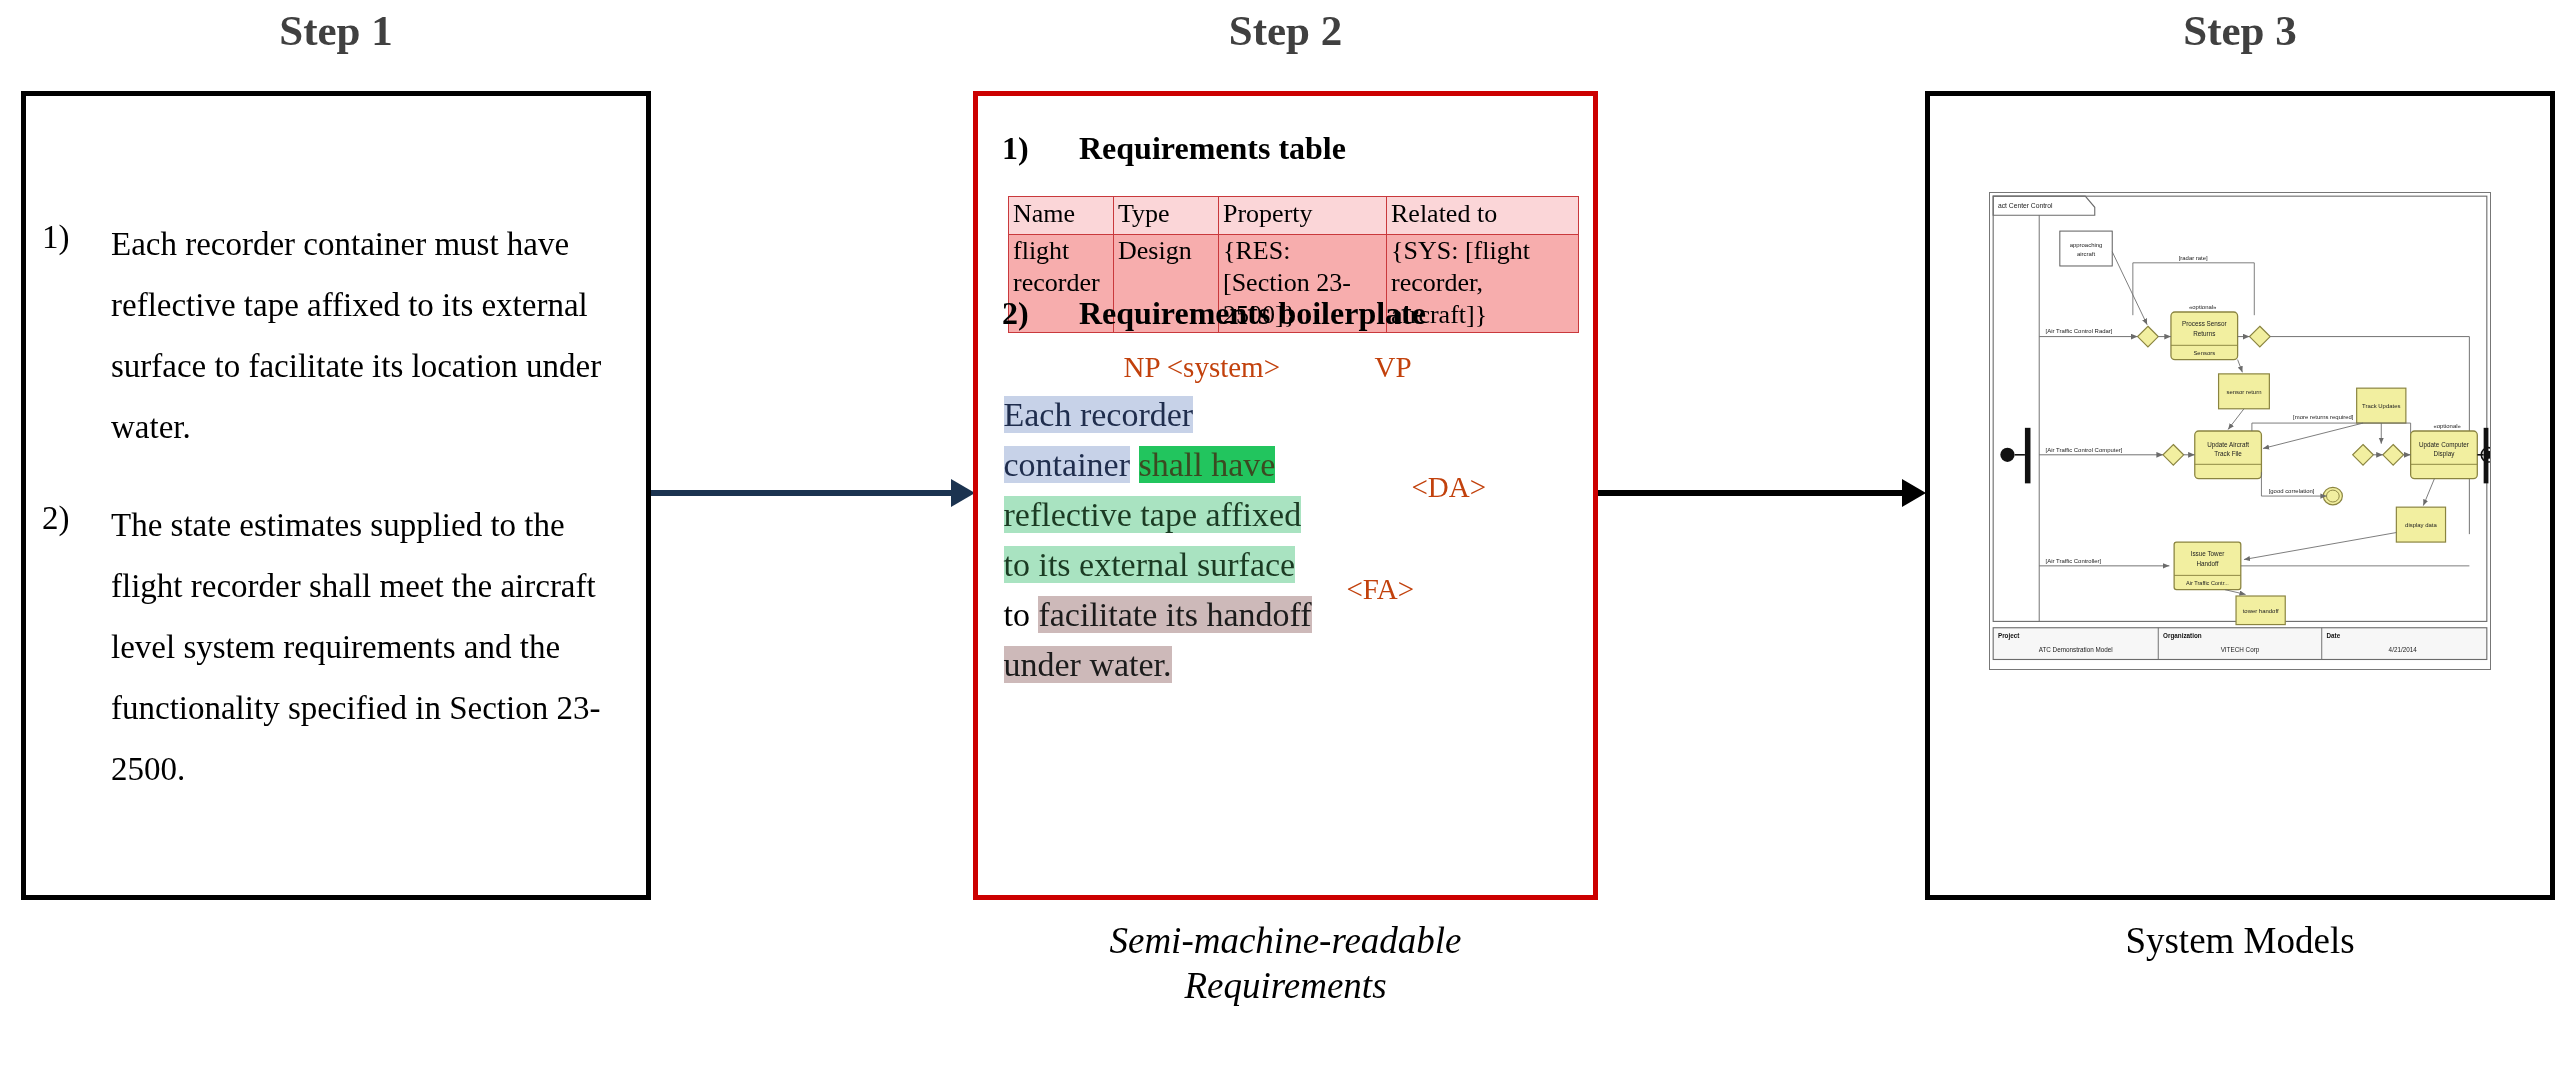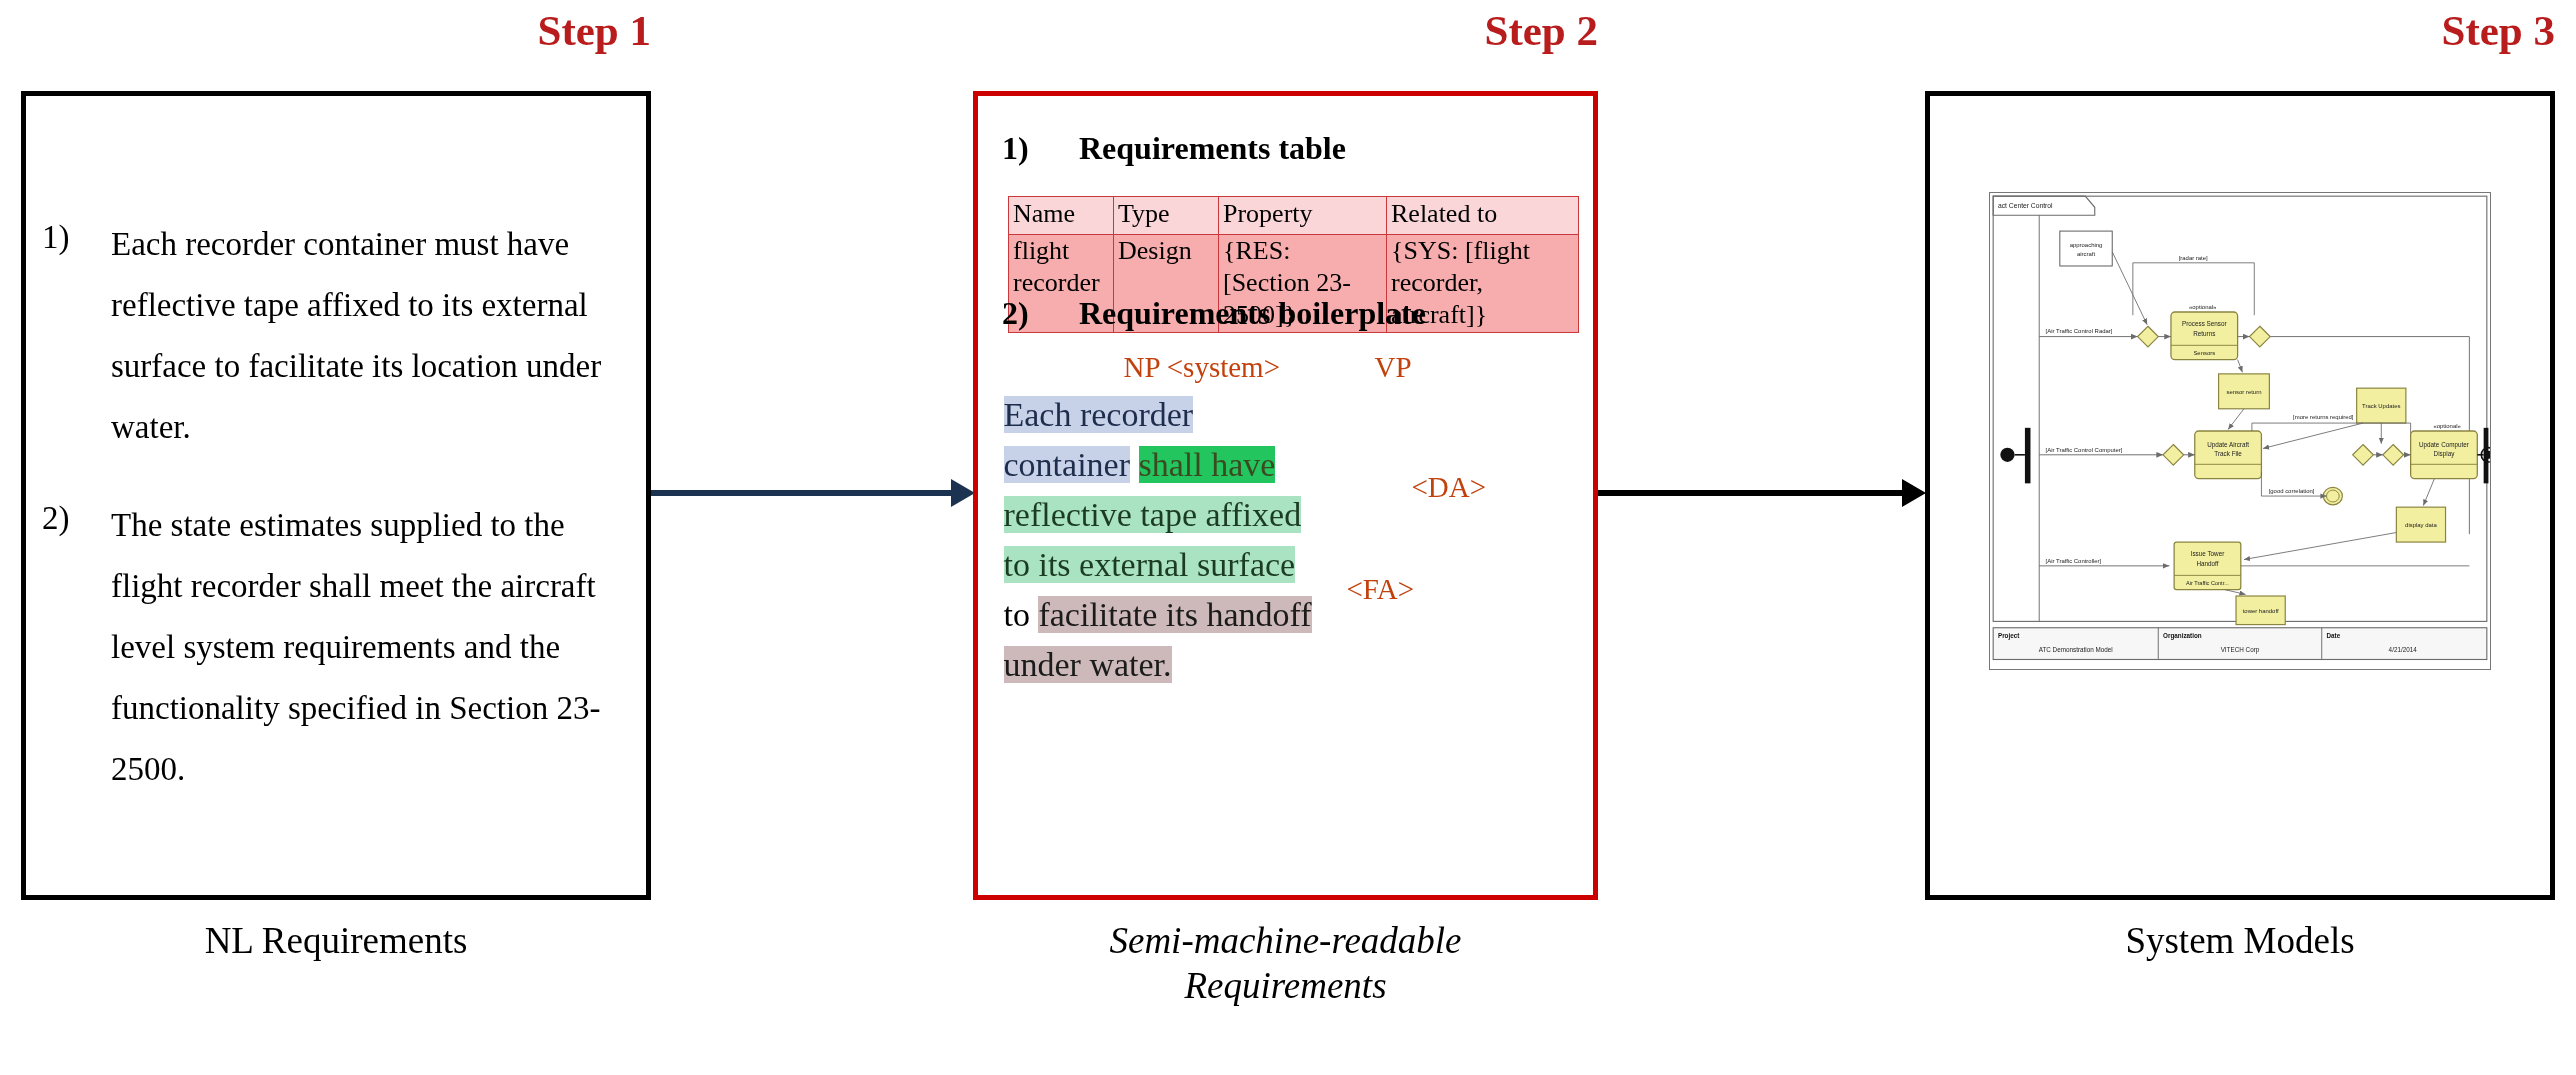--- a/index.html
+++ b/index.html
@@ -12,23 +12,23 @@
     overflow:hidden;
   }
   .stage{position:absolute;inset:0;}
 
   
   .step-title{
     position:absolute;
     font-family:"Liberation Serif", serif;
     font-weight:bold;
     font-size:43px;
-    text-align:right;
+    text-align:center;
     letter-spacing:0px;
-    color:#b91c1c;
+    color:#404040;
   }
   #step1-title{left:21px;  top:6.4px;  width:630px;}
   #step2-title{left:973px;top:6.4px;  width:625px;}
   #step3-title{left:1925px;top:6.4px;  width:630px;}
 
   
   .panel{position:absolute;background:#fff;box-sizing:border-box;}
   #panel1{left:21px;   top:91px; width:630px;  height:809px; border:5.6px solid #000;}
   #panel2{left:973px; top:91px; width:625px;  height:809px; border:5.6px solid #cc0000;}
   #panel3{left:1925px; top:91px; width:630px;  height:809px; border:5.6px solid #000;}
@@ -347,21 +347,20 @@
         <text x="10" y="561" font-family="'Liberation Sans',sans-serif" font-size="8" font-weight="bold" fill="#111">Project</text>
         <text x="108" y="578" text-anchor="middle" font-family="'Liberation Sans',sans-serif" font-size="8" fill="#222">ATC Demonstration Model</text>
         <text x="218" y="561" font-family="'Liberation Sans',sans-serif" font-size="8" font-weight="bold" fill="#111">Organization</text>
         <text x="315" y="578" text-anchor="middle" font-family="'Liberation Sans',sans-serif" font-size="8" fill="#222">VITECH Corp</text>
         <text x="424" y="561" font-family="'Liberation Sans',sans-serif" font-size="8" font-weight="bold" fill="#111">Date</text>
         <text x="520" y="578" text-anchor="middle" font-family="'Liberation Sans',sans-serif" font-size="8" fill="#222">4/21/2014</text>
       </svg>
     </div>
   </div>
 
-  <div class="caption" id="cap1">NL Requirements</div>
   <div class="caption" id="cap2">
     <div>Semi-machine-readable</div>
     <div>Requirements</div>
   </div>
   <div class="caption" id="cap3">
     <div>System Models</div>
   </div>
 
 </div>
 

